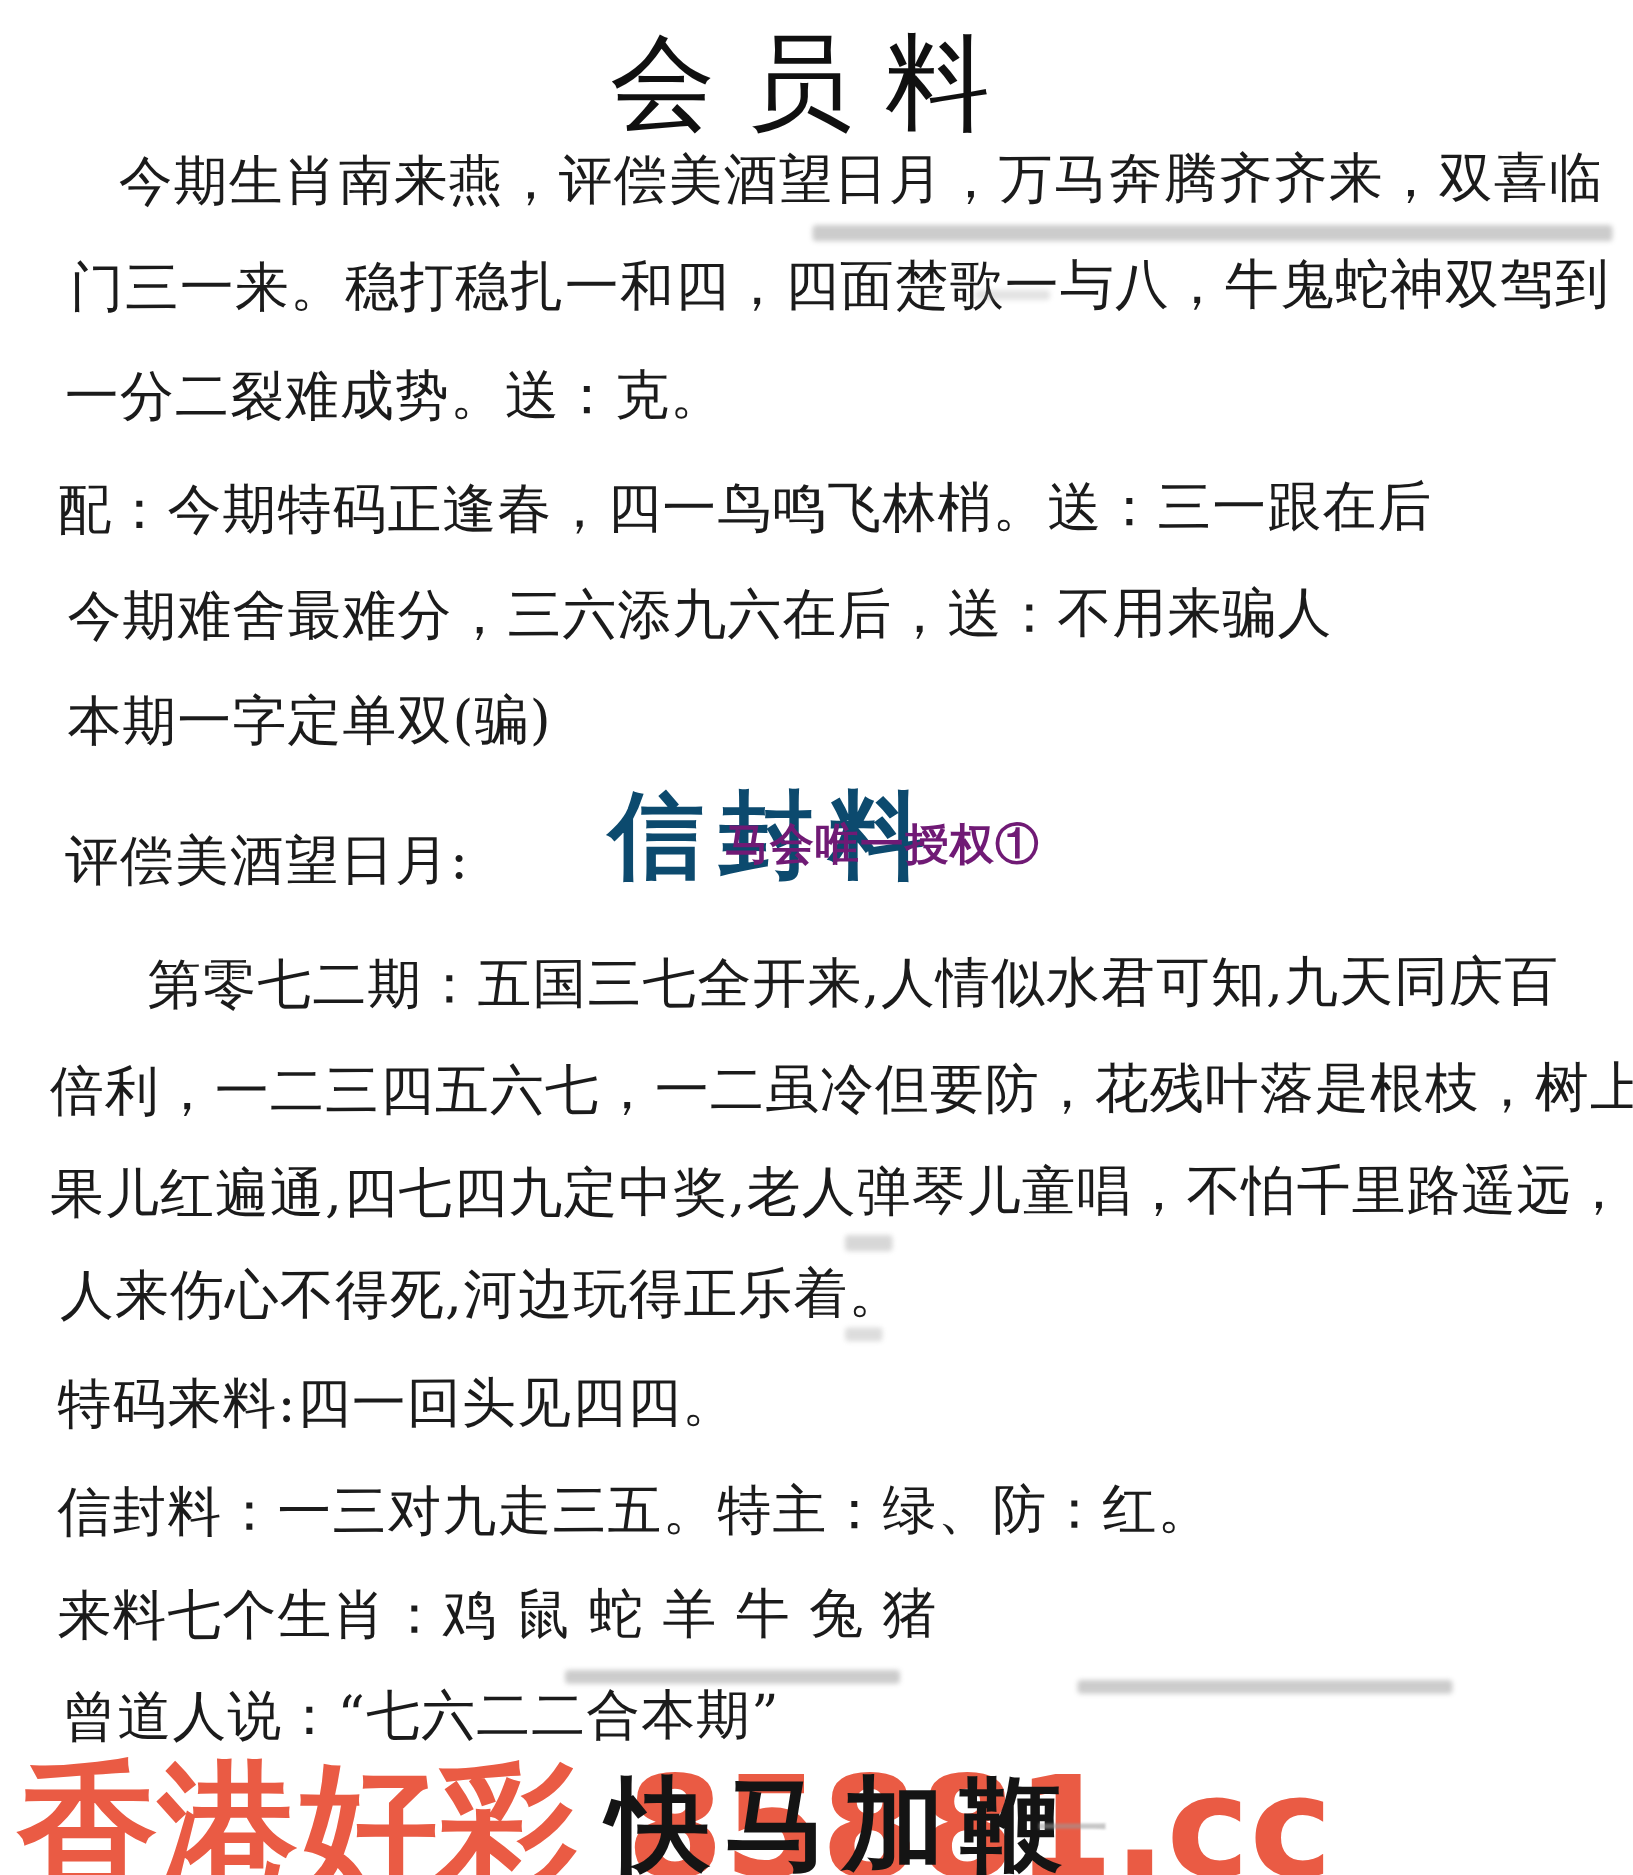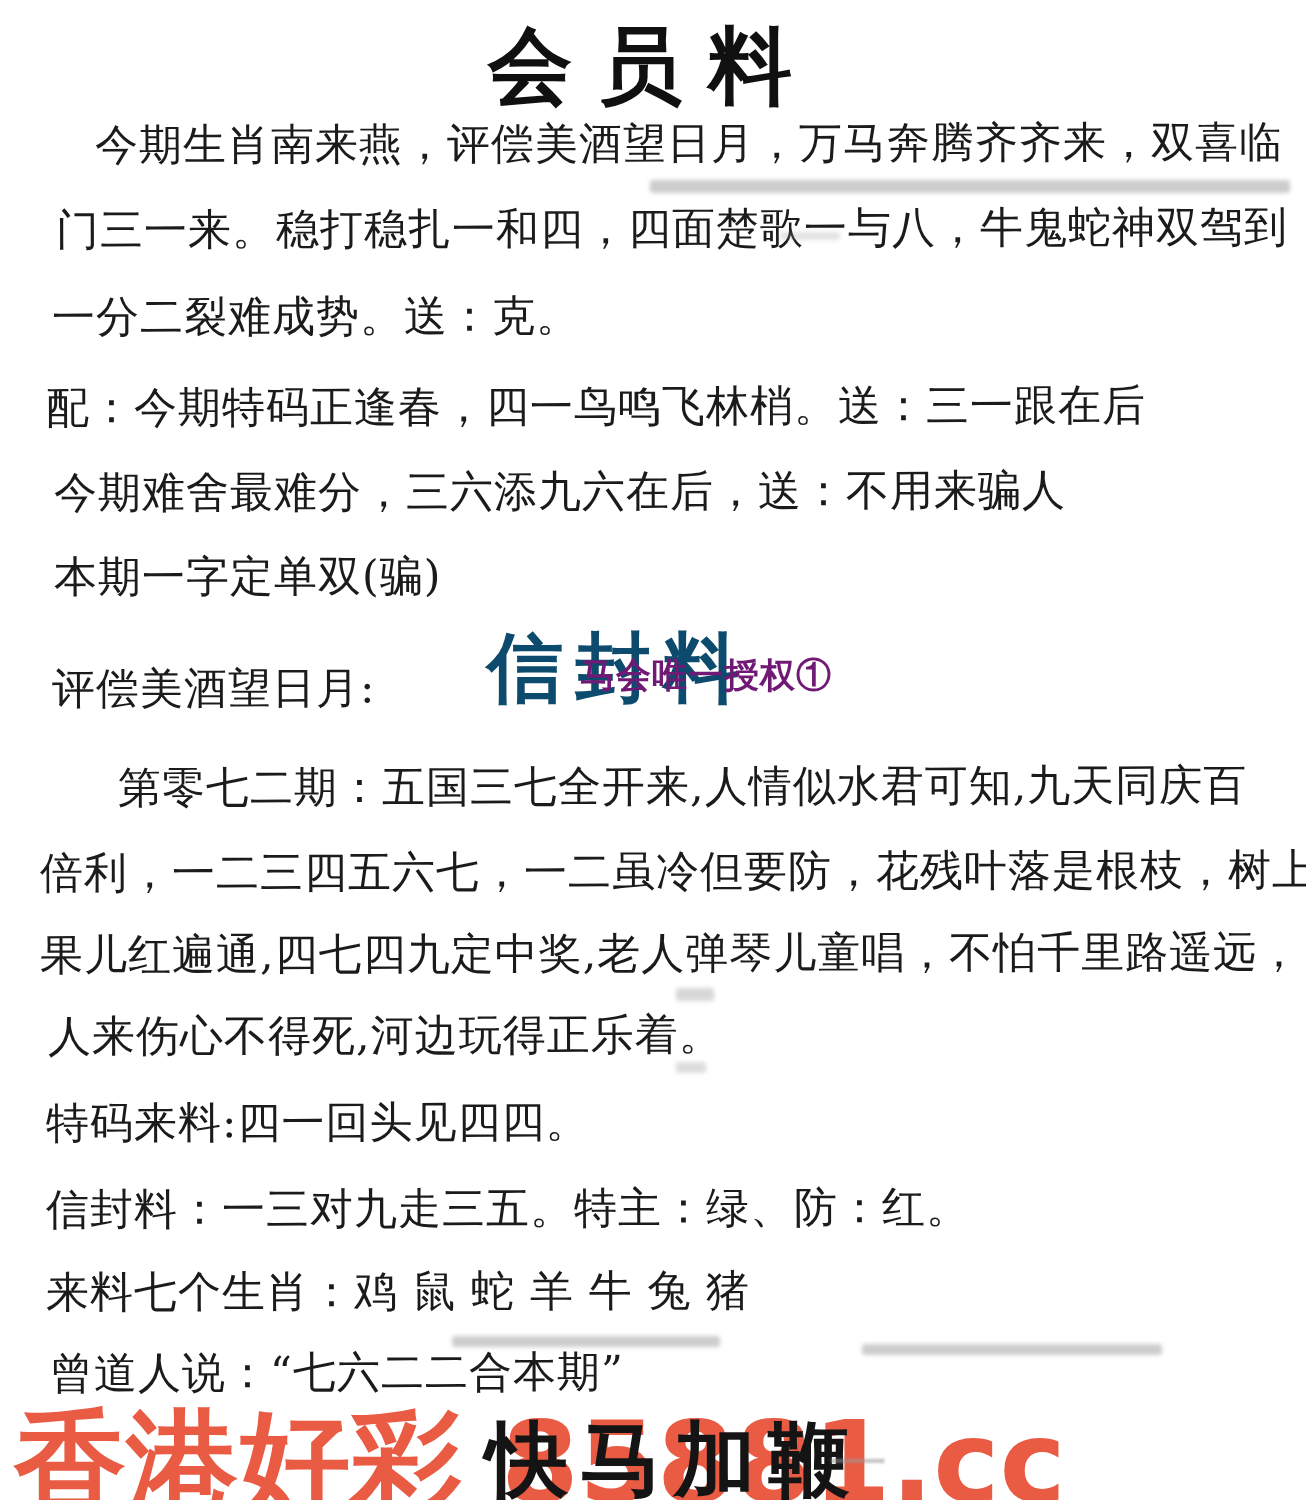--- a/index.html
+++ b/index.html
@@ -14,21 +14,21 @@
     overflow: hidden;
     font-family: "DejaVu Serif", "Liberation Serif", serif;
     color: #171717;
   }
   .abs { position: absolute; white-space: nowrap; }
 
   .doc-title {
     top: 10px; left: 0; width: 1306px;
     text-align: center;
     font-size: 84px;
-    font-weight: bold;
+    font-weight: normal;
     letter-spacing: 26px;
     color: #101010;
   }
 
   .body-line {
     font-size: 43px;
     letter-spacing: 1px;
     color: #1b1b1b;
     transform: rotate(-0.15deg);
   }

